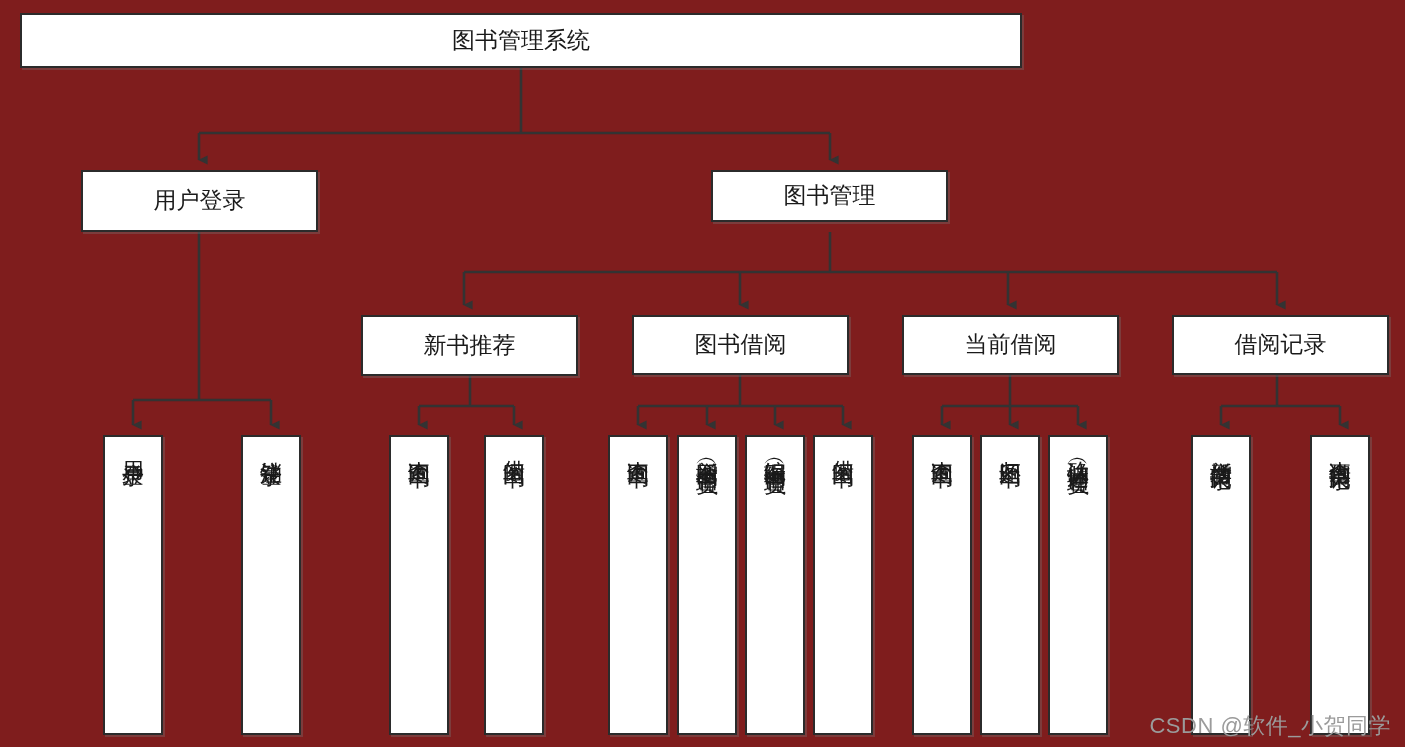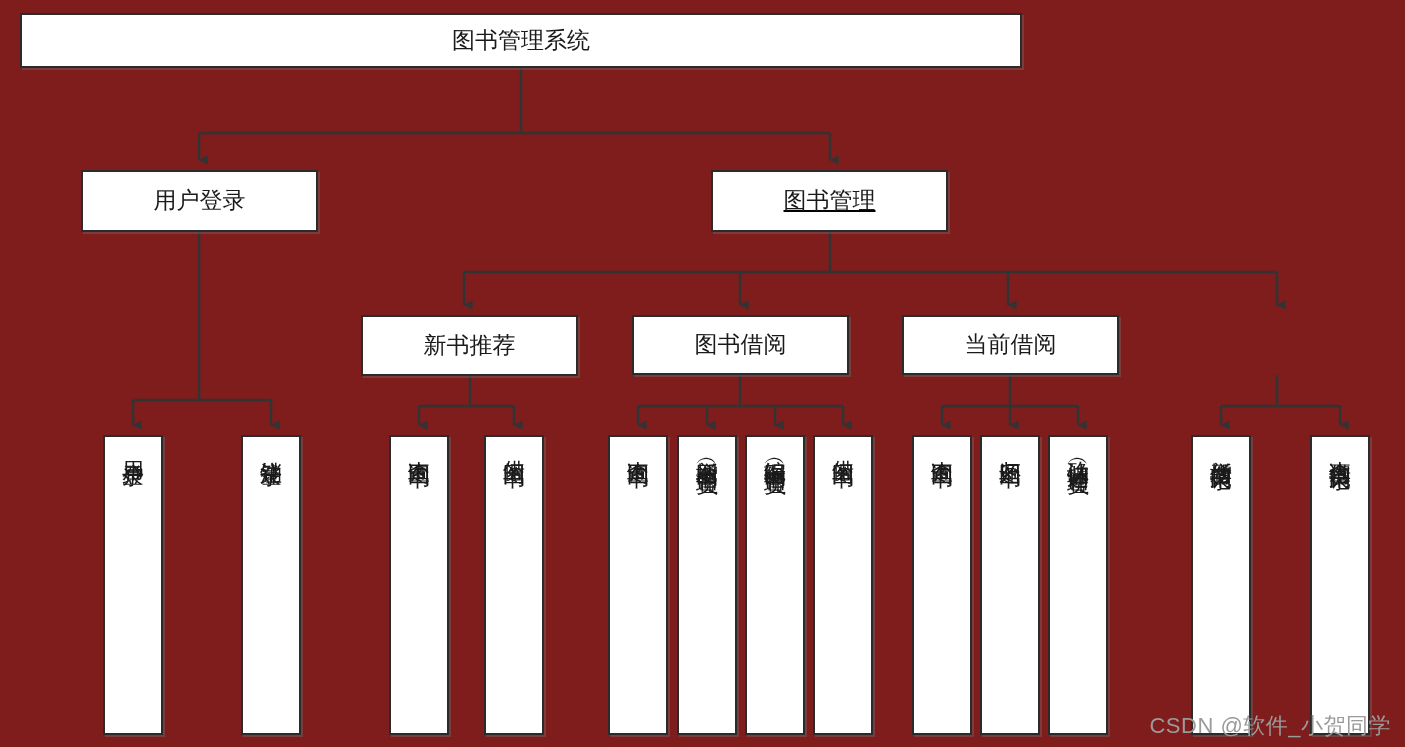--- a/index.html
+++ b/index.html
@@ -74,32 +74,35 @@
     </g>
   </svg>
 
   <div class="node h" style="left:20px;top:13px;width:1002px;height:55px;">
     <span class="lbl">图书管理系统</span>
   </div>
 
   <div class="node h" style="left:81px;top:170px;width:237px;height:62px;">
     <span class="lbl">用户登录</span>
   </div>
-  <div class="node h" style="left:711px;top:170px;width:237px;height:62px;text-decoration:underline;">
+  <div class="node h" style="left:711px;top:170px;width:237px;height:52px;">
     <span class="lbl">图书管理</span>
   </div>
 
   <div class="node h" style="left:361px;top:315px;width:217px;height:61px;">
     <span class="lbl">新书推荐</span>
   </div>
   <div class="node h" style="left:632px;top:315px;width:217px;height:60px;">
     <span class="lbl">图书借阅</span>
   </div>
   <div class="node h" style="left:902px;top:315px;width:217px;height:60px;">
     <span class="lbl">当前借阅</span>
+  </div>
+  <div class="node h" style="left:1172px;top:315px;width:217px;height:60px;">
+    <span class="lbl">借阅记录</span>
   </div>
 
   <div class="node v" style="left:103px;top:435px;width:60px;height:300px;">
     <span class="lbl">用户登录</span>
   </div>
   <div class="node v" style="left:241px;top:435px;width:60px;height:300px;">
     <span class="lbl">注销登录</span>
   </div>
 
   <div class="node v" style="left:389px;top:435px;width:60px;height:300px;">

